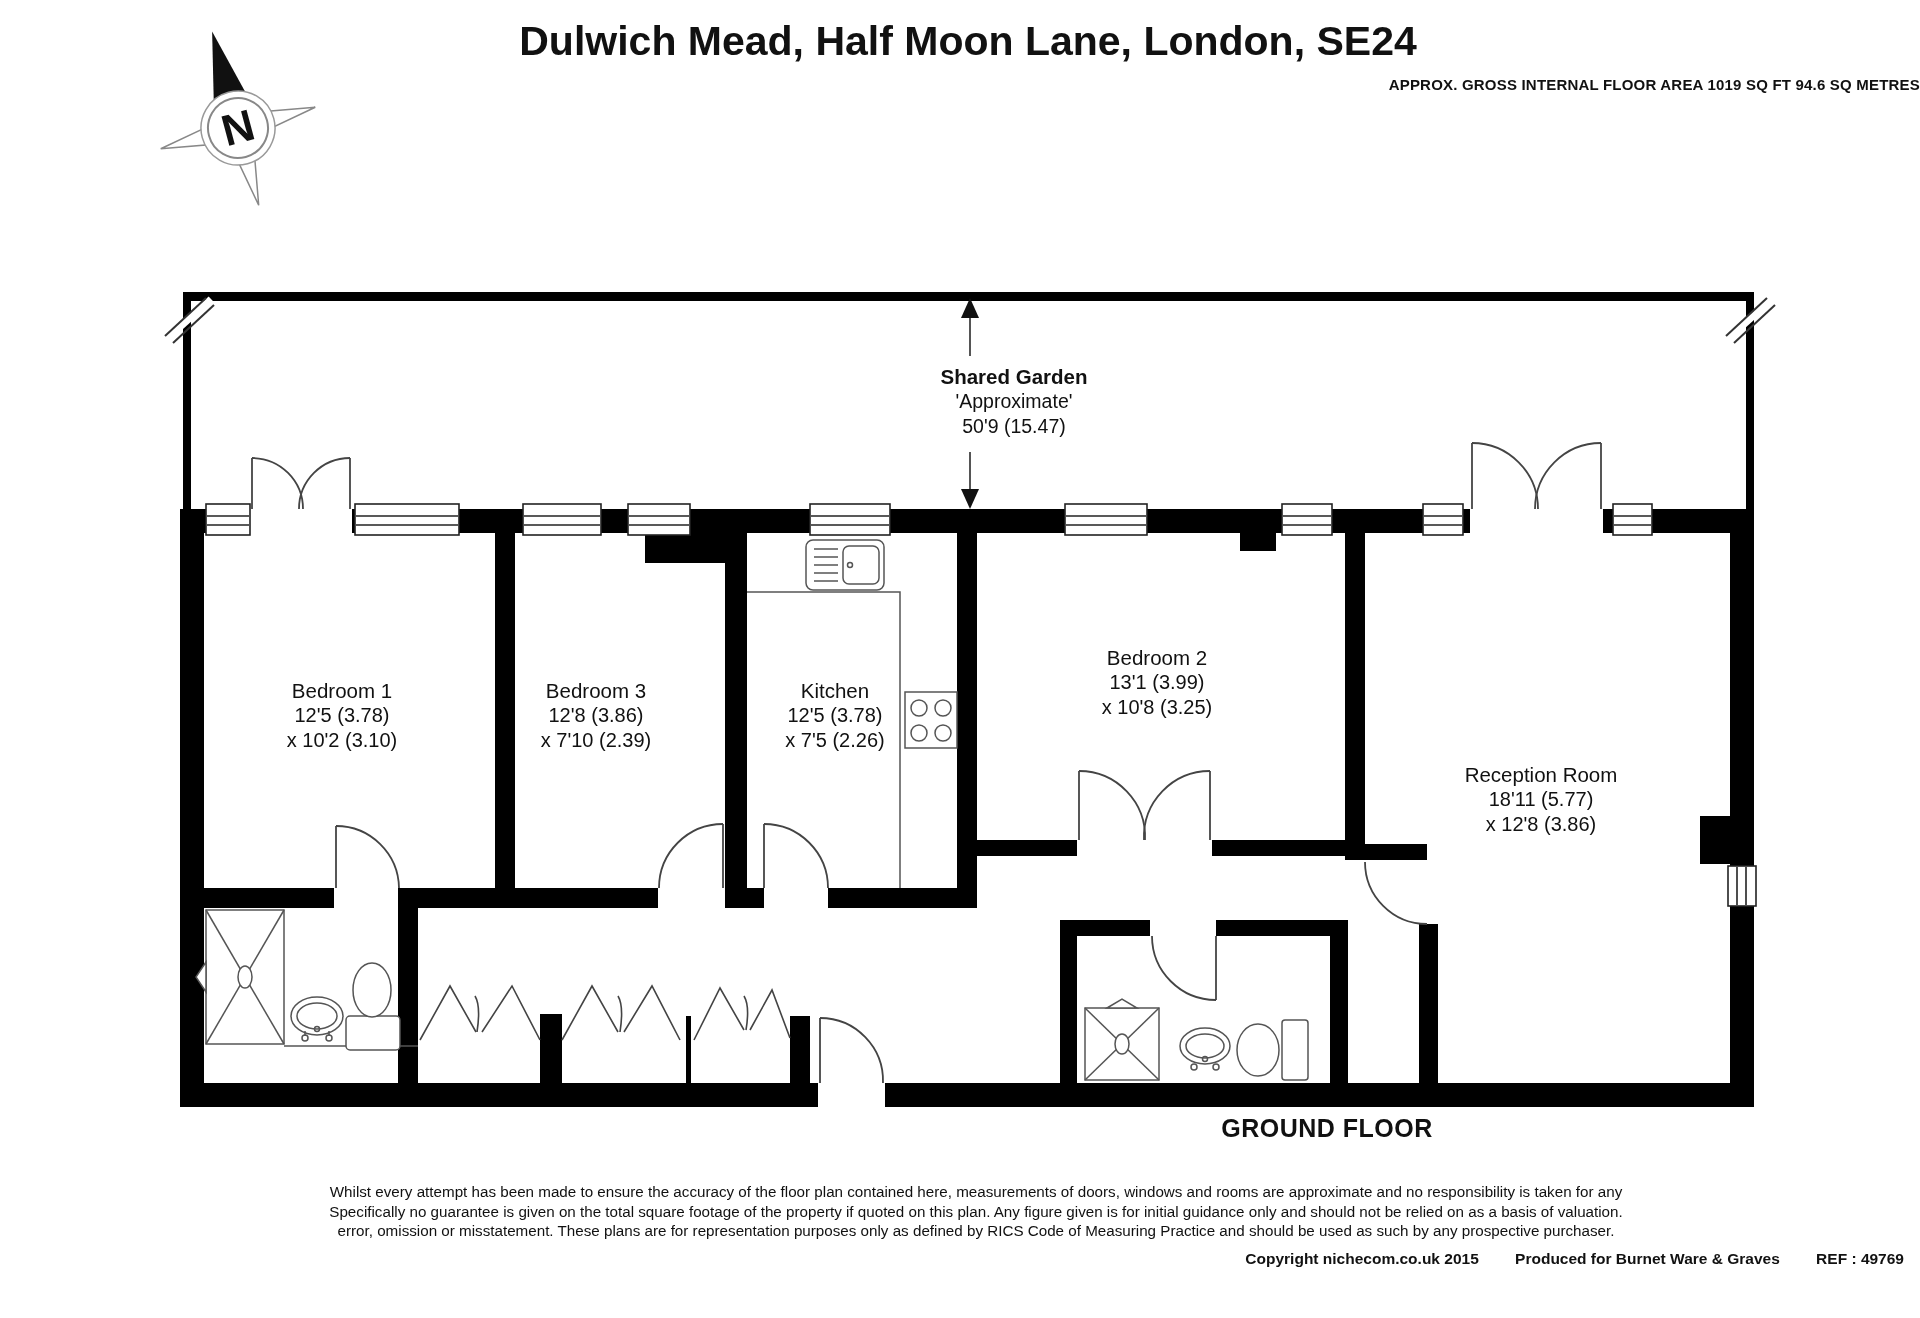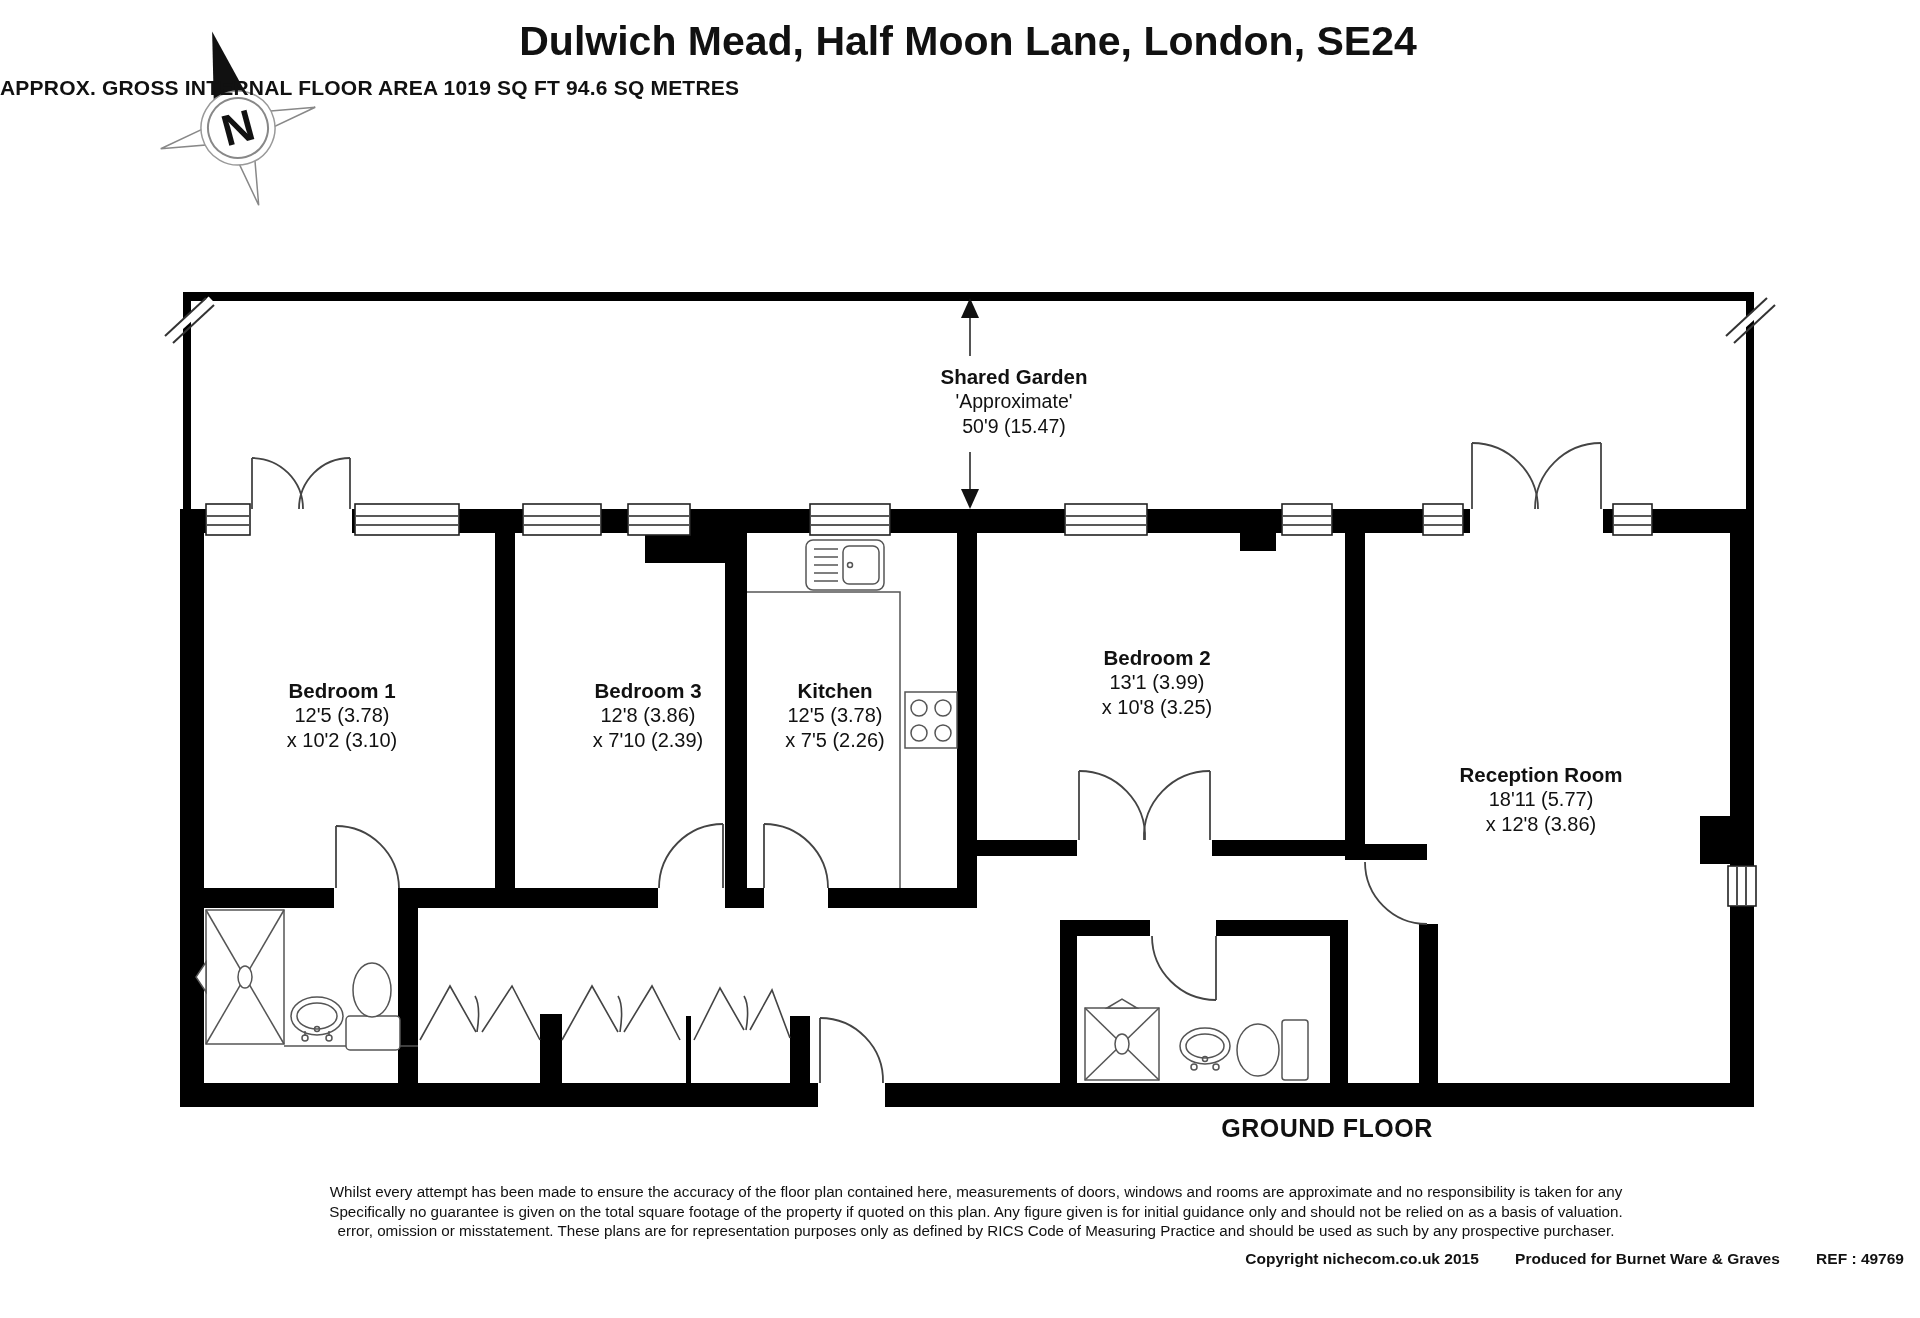--- a/index.html
+++ b/index.html
@@ -1,25 +1,25 @@
 <!DOCTYPE html>
 <html><head>
 <meta charset="utf-8">
 <style>
   html,body{margin:0;padding:0;background:#fff;}
   .page{position:relative;width:1920px;height:1318px;background:#fff;overflow:hidden;
         font-family:"Liberation Sans", sans-serif;color:#111;}
   .plan-svg{position:absolute;left:0;top:0;width:1920px;height:1318px;}
   .page-title{position:absolute;left:0;top:18px;width:100%;text-align:center;
               font-size:41px;font-weight:bold;letter-spacing:0px;padding-left:8px;}
-  .page-subtitle{position:absolute;left:0;top:76px;width:100%;text-align:left;
-                 font-size:21px;font-weight:bold;letter-spacing:.2px;}
+  .page-subtitle{position:absolute;left:0;top:76px;width:100%;text-align:right;
+                 font-size:15px;font-weight:bold;letter-spacing:.2px;}
   .room-label{position:absolute;transform:translateX(-50%);text-align:center;
               font-size:20px;line-height:25px;white-space:nowrap;}
-  .room-label .rname{font-weight:bold;font-size:20.5px;}
+  .room-label .rname{font-weight:normal;font-size:20.5px;}
   .garden-label{position:absolute;transform:translateX(-50%);text-align:center;
                 font-size:19.5px;line-height:25px;white-space:nowrap;}
   .garden-label .gname{font-weight:bold;font-size:20.5px;}
   .floor-label{position:absolute;transform:translateX(-50%);font-size:25px;font-weight:bold;
                letter-spacing:.5px;white-space:nowrap;}
   .footer{position:absolute;left:0;top:1182px;width:100%;text-align:center;
           font-size:15.2px;line-height:19.5px;padding-left:16px;}
   .footer-copy{position:absolute;left:0;top:1250px;width:100%;text-align:right;
                font-size:15.5px;font-weight:bold;}
   .footer-copy span{display:inline-block;margin:0 16px;}
@@ -285,21 +285,21 @@
     <div class="gname">Shared Garden</div>
     <div>'Approximate'</div>
     <div>50'9 (15.47)</div>
   </div>
 
   <div class="room-label" style="left:342px;top:678px;">
     <div class="rname">Bedroom 1</div>
     <div>12'5 (3.78)</div>
     <div>x 10'2 (3.10)</div>
   </div>
-  <div class="room-label" style="left:648px;top:678px;">
+  <div class="room-label" style="left:596px;top:678px;">
     <div class="rname">Bedroom 3</div>
     <div>12'8 (3.86)</div>
     <div>x 7'10 (2.39)</div>
   </div>
   <div class="room-label" style="left:835px;top:678px;">
     <div class="rname">Kitchen</div>
     <div>12'5 (3.78)</div>
     <div>x 7'5 (2.26)</div>
   </div>
   <div class="room-label" style="left:1157px;top:645px;">

